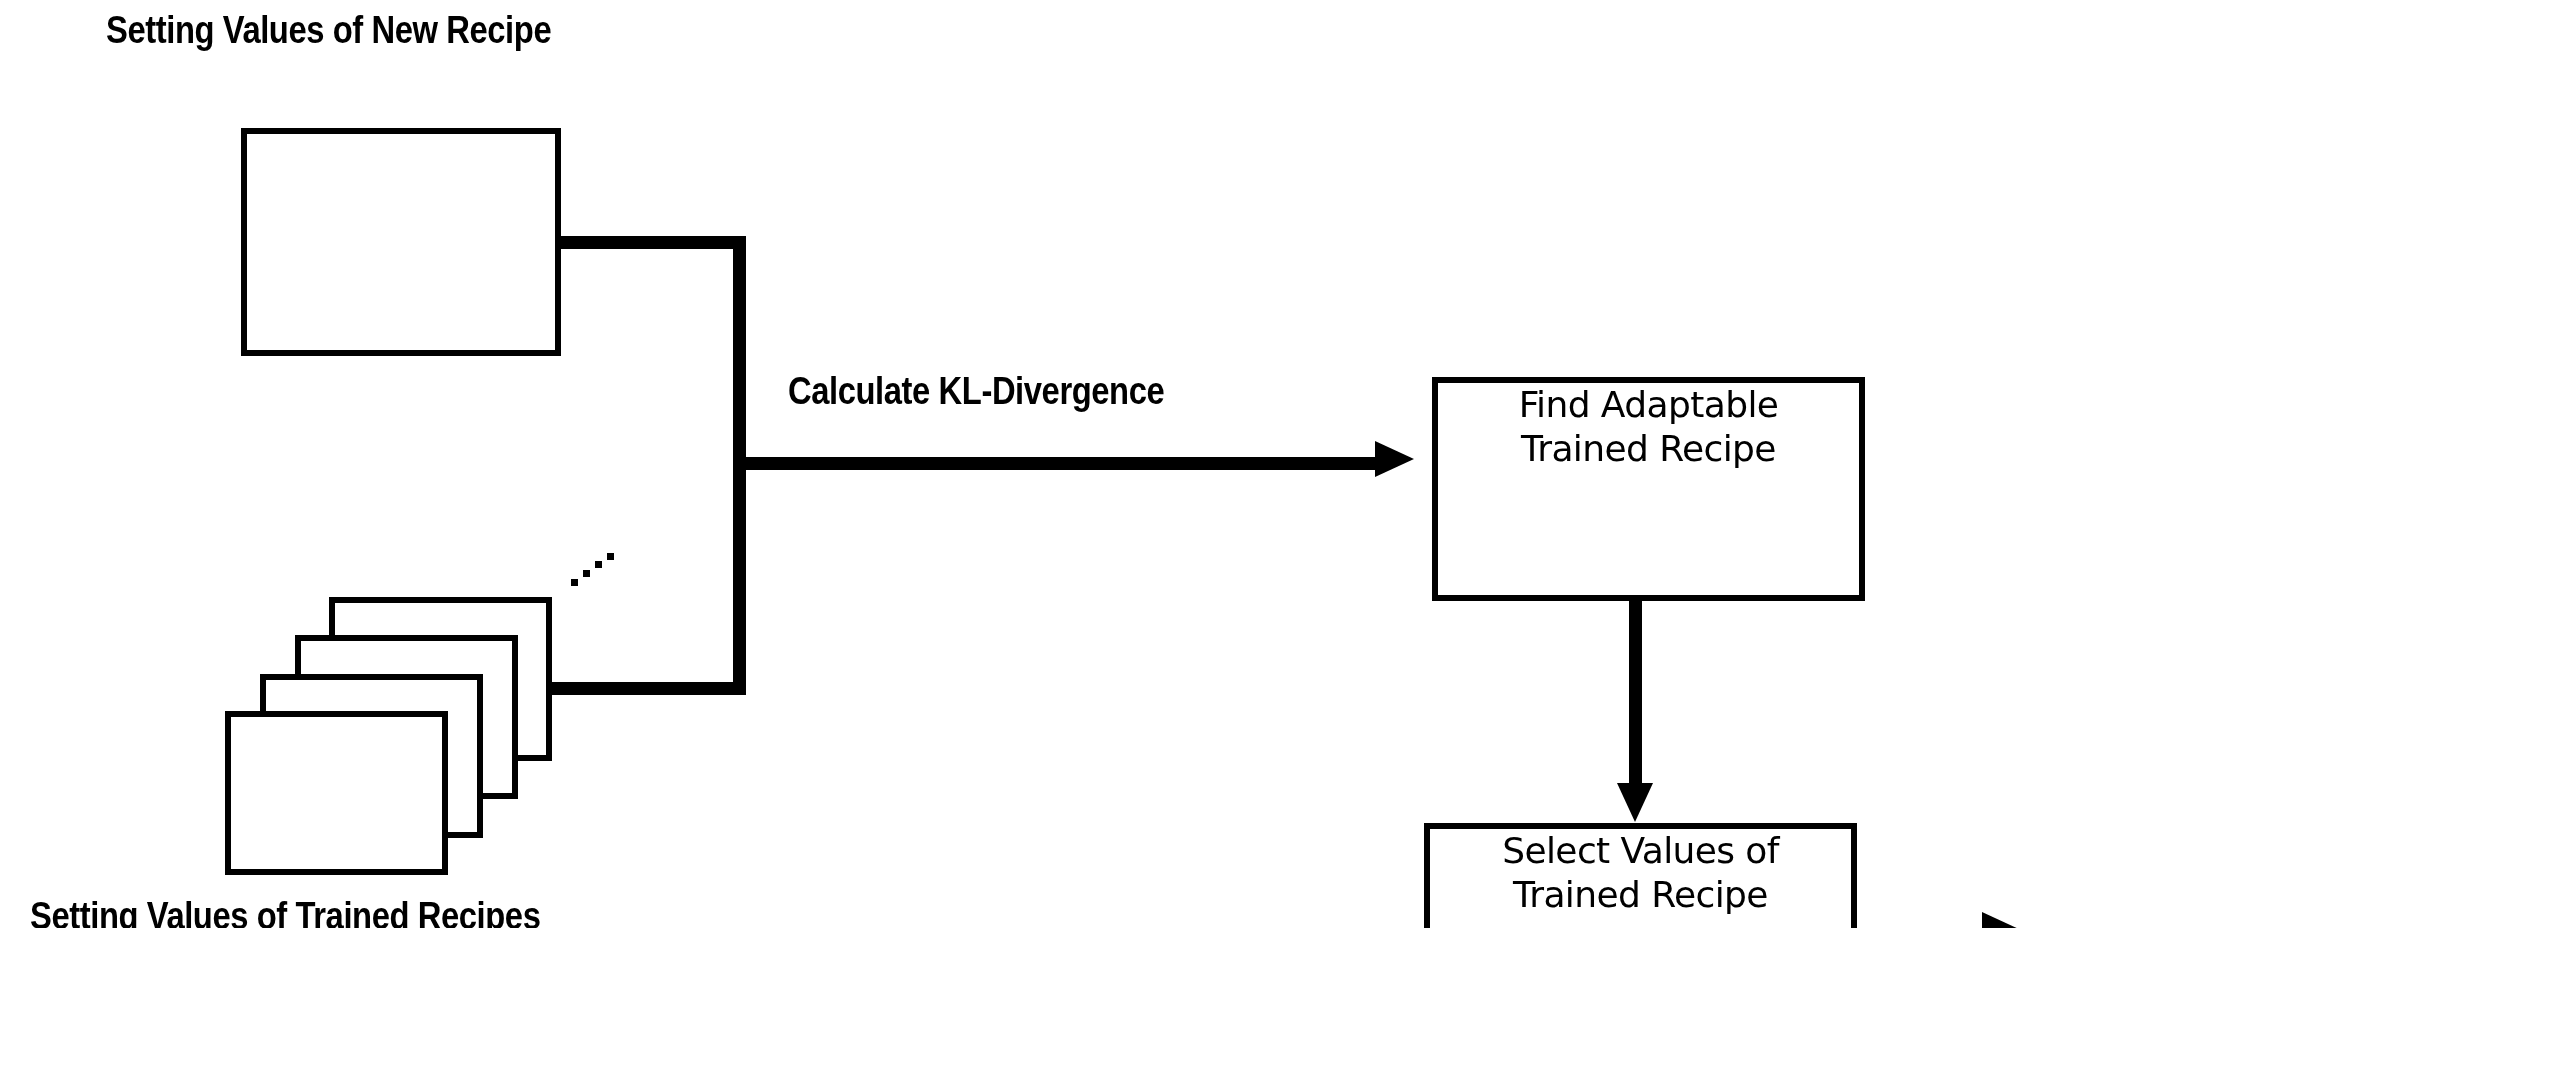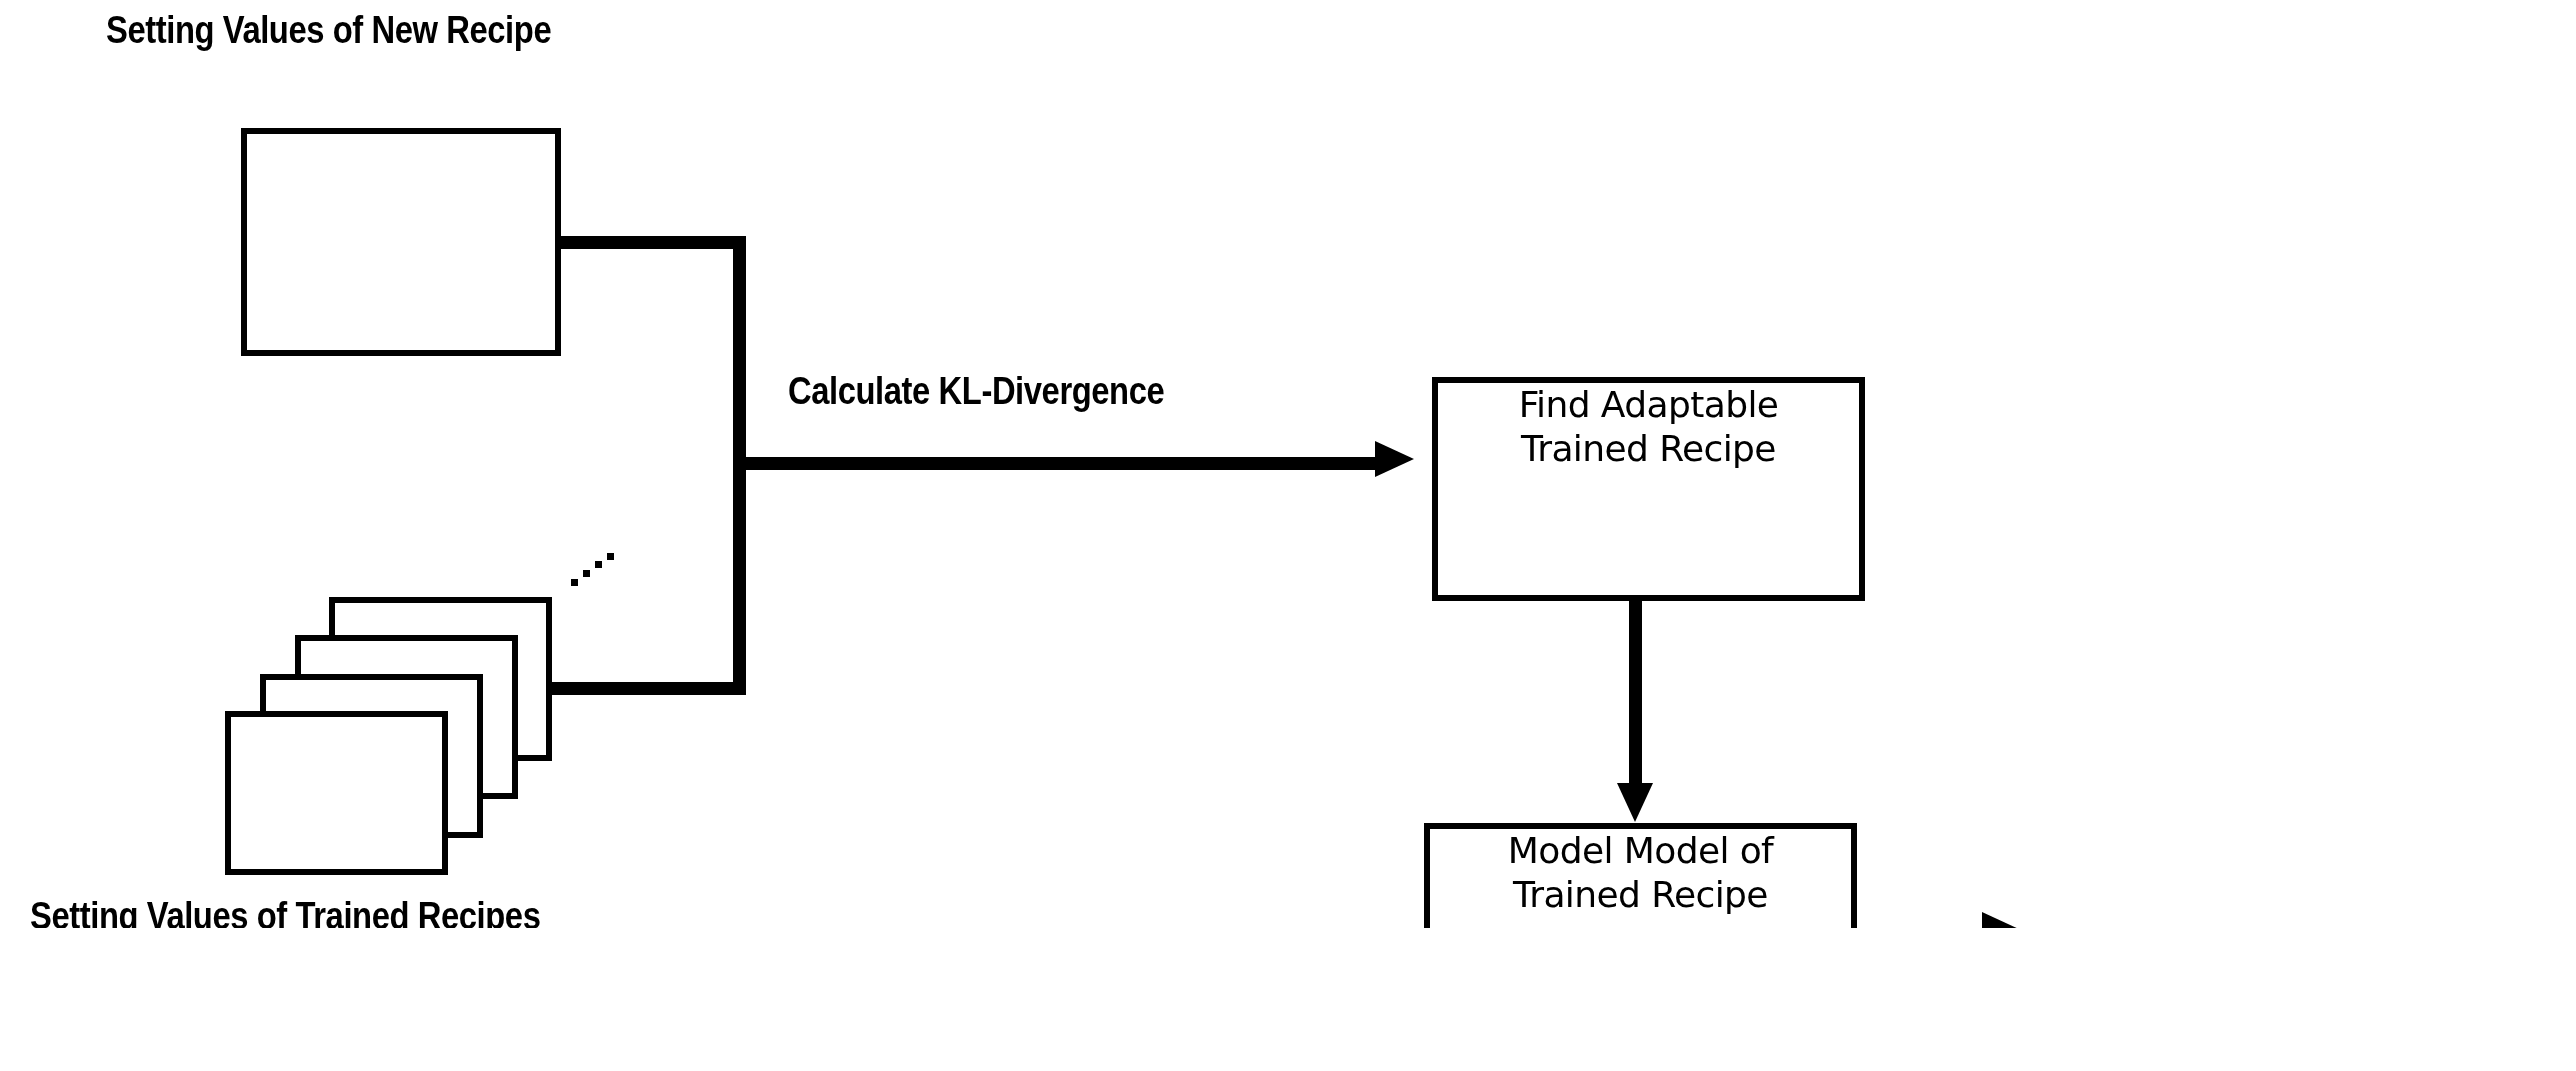--- a/index.html
+++ b/index.html
@@ -163,21 +163,21 @@
       <div>Trained Recipe</div>
     </div>
   </div>
 
   <div class="vline thick" style="left:1629px; top:601px; height:187px;"></div>
 
   <div class="arrowhead-down" style="left:1617px; top:783px;"></div>
 
   <div class="process-box geo" style="left:1411px; top:823px; width:433px; height:224px;">
     <div class="inner">
-      <div>Model Model of</div>
+      <div>Select Values of</div>
       <div>Trained Recipe</div>
     </div>
   </div>
 
   <div class="hline thick" style="left:1838px; top:928px; width:148px;"></div>
 
   <div class="arrowhead-right" style="left:1982px; top:912px;"></div>
 
 
 </div>

